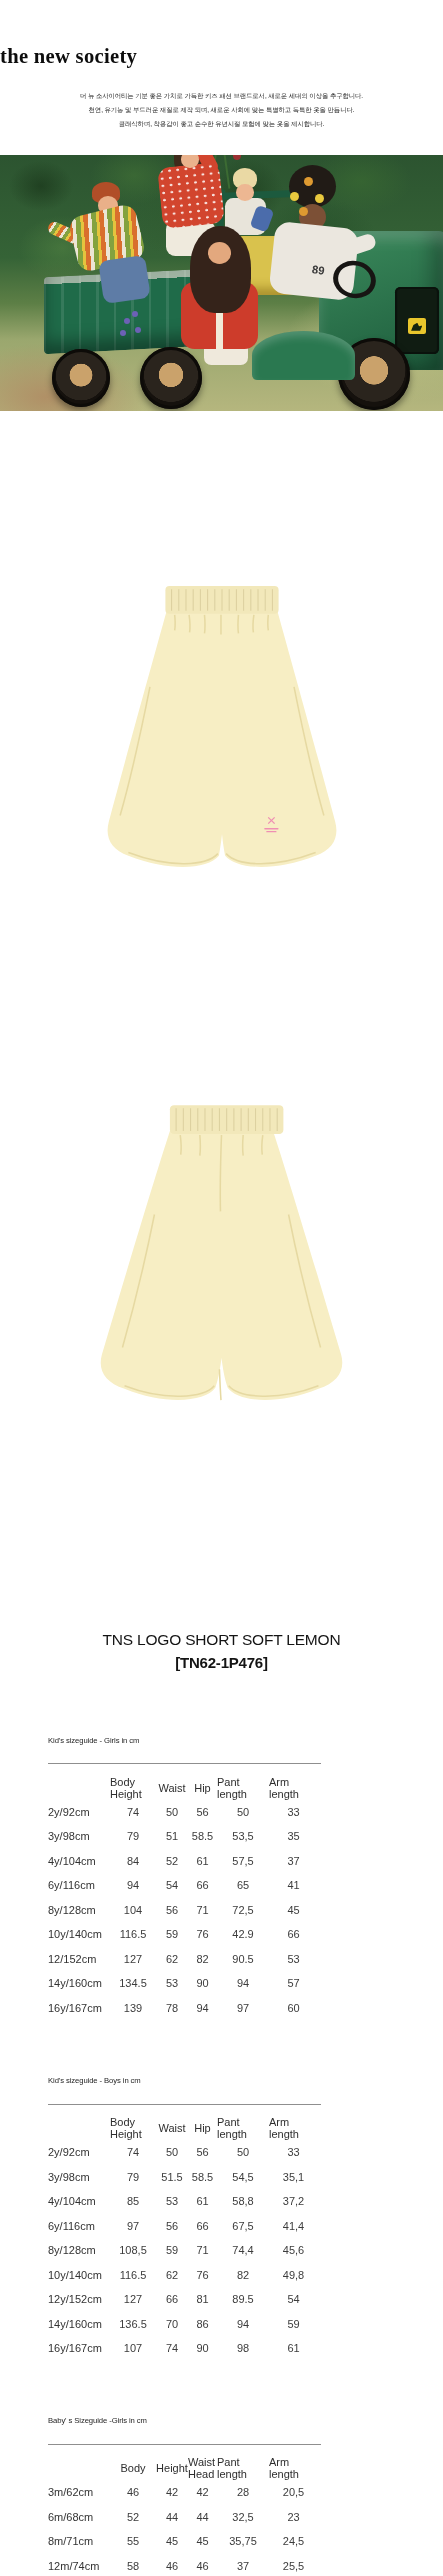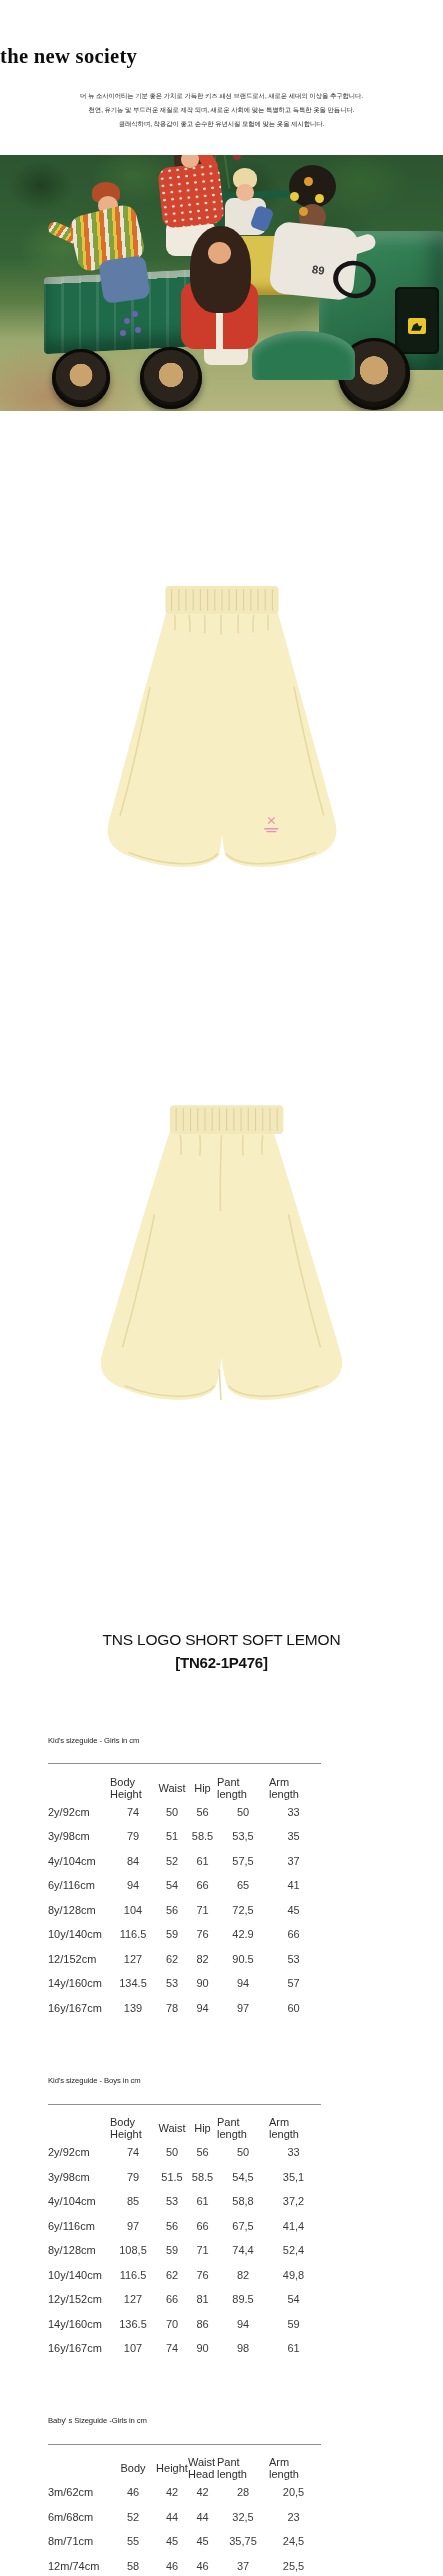--- a/index.html
+++ b/index.html
@@ -350,21 +350,21 @@
         <div class="sg-cell">97</div>
         <div class="sg-cell">56</div>
         <div class="sg-cell">66</div>
         <div class="sg-cell">67,5</div>
         <div class="sg-cell">41,4</div>
         <div class="sg-cell sg-rowlabel">8y/128cm</div>
         <div class="sg-cell">108,5</div>
         <div class="sg-cell">59</div>
         <div class="sg-cell">71</div>
         <div class="sg-cell">74,4</div>
-        <div class="sg-cell">52,4</div>
+        <div class="sg-cell">45,6</div>
         <div class="sg-cell sg-rowlabel">10y/140cm</div>
         <div class="sg-cell">116.5</div>
         <div class="sg-cell">62</div>
         <div class="sg-cell">76</div>
         <div class="sg-cell">82</div>
         <div class="sg-cell">49,8</div>
         <div class="sg-cell sg-rowlabel">12y/152cm</div>
         <div class="sg-cell">127</div>
         <div class="sg-cell">66</div>
         <div class="sg-cell">81</div>

